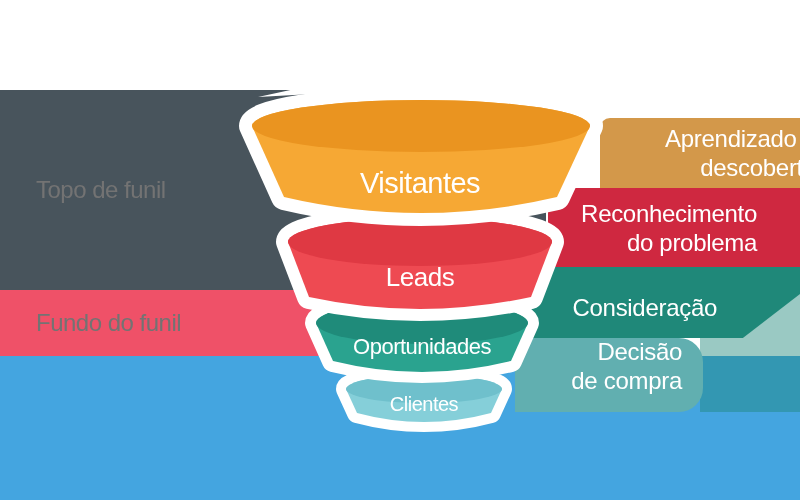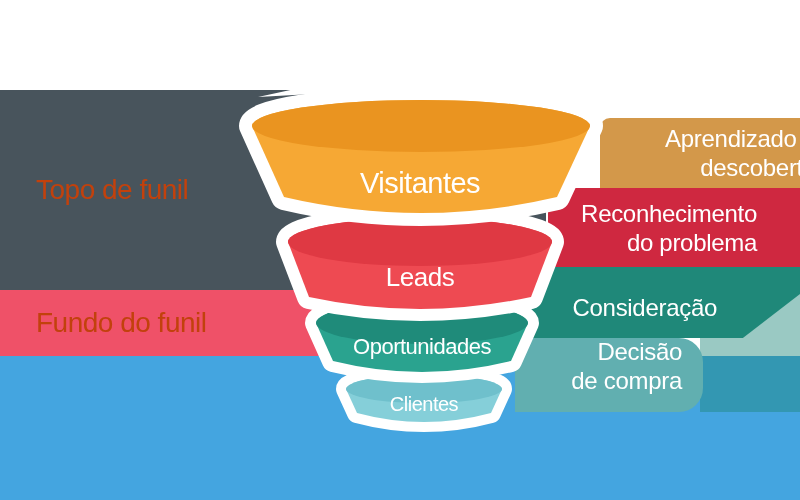--- a/index.html
+++ b/index.html
@@ -16,21 +16,21 @@
   .band-aprendizado{left:600px;top:118px;width:200px;height:70px;border-top-left-radius:10px;}
   .band-reconhecimento{left:548px;top:188px;width:252px;height:79px;}
   .band-consideracao{left:528px;top:267px;width:272px;height:71px;
     clip-path:polygon(0 0,100% 0,100% 38%,79% 100%,0 100%);}
   .band-decisao{left:515px;top:338px;width:188px;height:74px;border-radius:0 24px 24px 0;}
   .teal-fade{left:700px;top:280px;width:100px;height:132px;background:rgba(31,136,121,0.45);}
   
   .label-layer{position:absolute;inset:0;pointer-events:none;}
   .left-label{
     position:absolute;left:36px;display:flex;align-items:center;
-    color:#c2410c;font-size:28px;letter-spacing:-0.5px;white-space:nowrap;
+    color:#737373;font-size:24px;letter-spacing:-0.5px;white-space:nowrap;
   }
   .ll-topo {top:90px;height:200px;}
   .ll-meio {top:290px;height:66px;}
   .ll-fundo{top:356px;height:64px;}
   .right-label{
     position:absolute;display:flex;flex-direction:column;justify-content:center;
     text-align:right;color:#ffffff;font-size:24px;line-height:29px;
     letter-spacing:-0.3px;white-space:nowrap;
   }
   .rl-1{top:118px;height:70px;right:-16px;}

